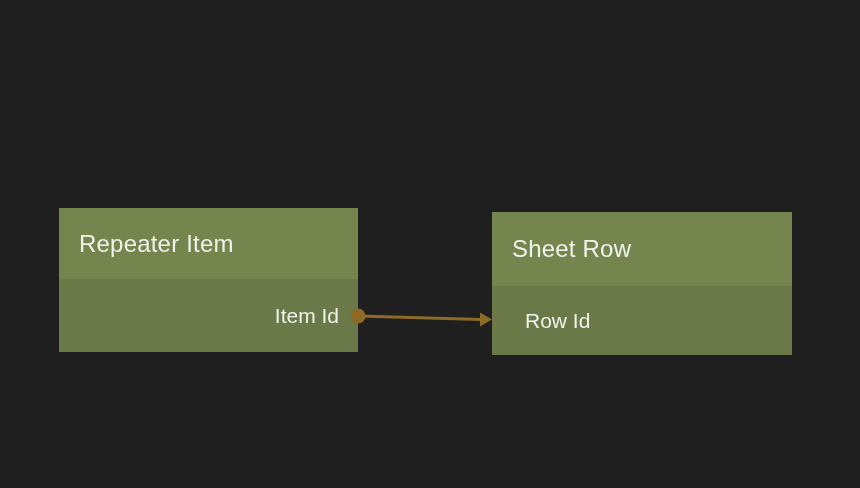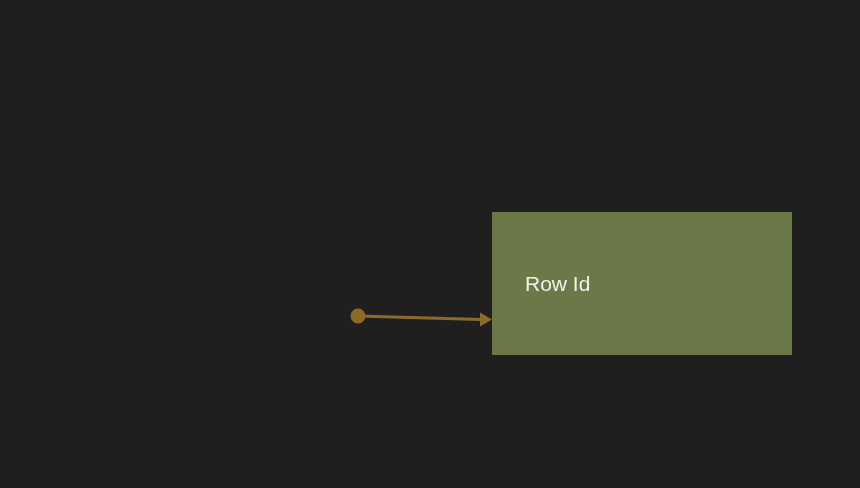--- a/index.html
+++ b/index.html
@@ -67,22 +67,33 @@
   }
   .wires .wire-line { stroke: var(--connector); stroke-width: 3; }
   .wires .wire-head { fill: var(--connector); }
   .wires .wire-port { fill: var(--connector); }
 </style>
 </head>
 <body>
 
 <div class="canvas">
 
+  <div class="node node-repeater">
+    <div class="node-header">
+      <div class="node-title">Repeater Item</div>
+    </div>
+    <div class="node-body">
+      <div class="field-row">Item Id</div>
+    </div>
+  </div>
 
   <div class="node node-sheet">
+    <div class="node-header">
+      <div class="node-title">Sheet Row</div>
+    </div>
     <div class="node-body">
       <div class="field-row">Row Id</div>
     </div>
   </div>
 
   <svg class="wires" width="860" height="488" viewBox="0 0 860 488">
     <line class="wire-line" x1="358" y1="316" x2="481" y2="319.4"></line>
     <polygon class="wire-head" points="480,312.5 492,319.5 480,326.5"></polygon>
     <circle class="wire-port" cx="358" cy="316" r="7.5"></circle>
   </svg>

